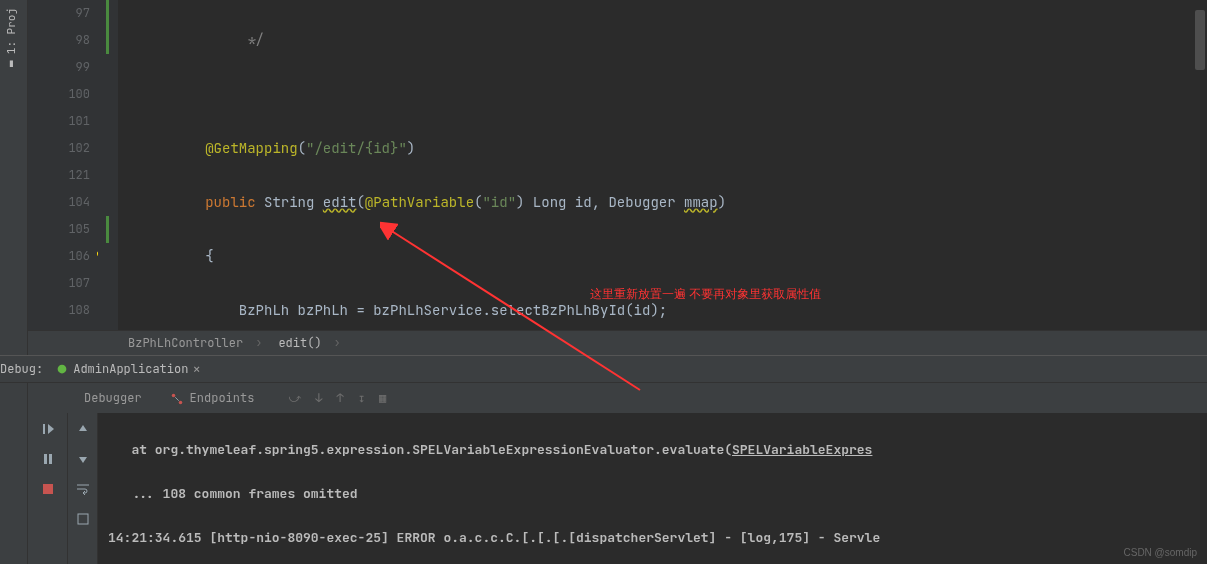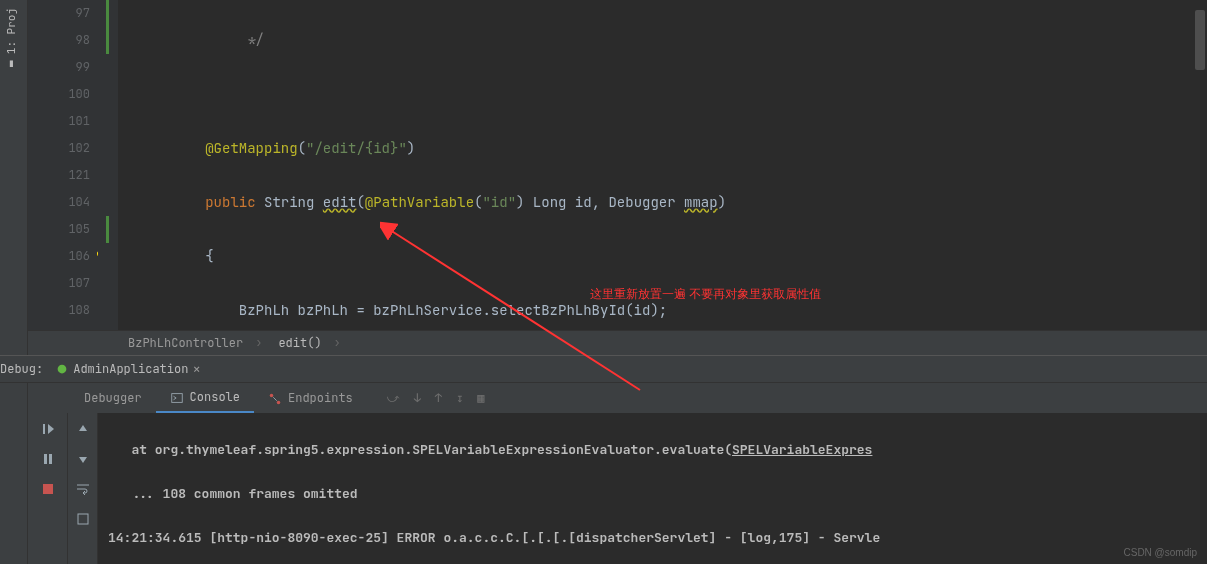--- a/index.html
+++ b/index.html
@@ -332,27 +332,20 @@
     </svg>
   <svg class="tool-icon" viewBox="0 0 16 16">
       <rect x="3" y="3" width="10" height="10" fill="#c75450"></rect>
     </svg>
 </div>
 
 <div class="debug-tabs">
   <div class="debug-tab">
     <span>Debugger</span>
   </div>
-  <div class="debug-tab active">
-    <svg width="14" height="14" viewBox="0 0 16 16">
-        <rect x="2" y="3" width="12" height="10" fill="none" stroke="#9aa7b0"></rect>
-        <path d="M4 6l3 2-3 2" fill="none" stroke="#9aa7b0"></path>
-      </svg>
-    <span>Console</span>
-  </div>
   <div class="debug-tab">
     <svg width="14" height="14" viewBox="0 0 16 16">
         <circle cx="4" cy="4" r="2" fill="#c75450"></circle>
         <circle cx="12" cy="12" r="2" fill="#c75450"></circle>
         <line x1="6" y1="6" x2="10" y2="10" stroke="#9aa7b0"></line>
       </svg>
     <span>Endpoints</span>
   </div>
   <div class="debug-toolbar-icons">
     <span>⤻</span>

